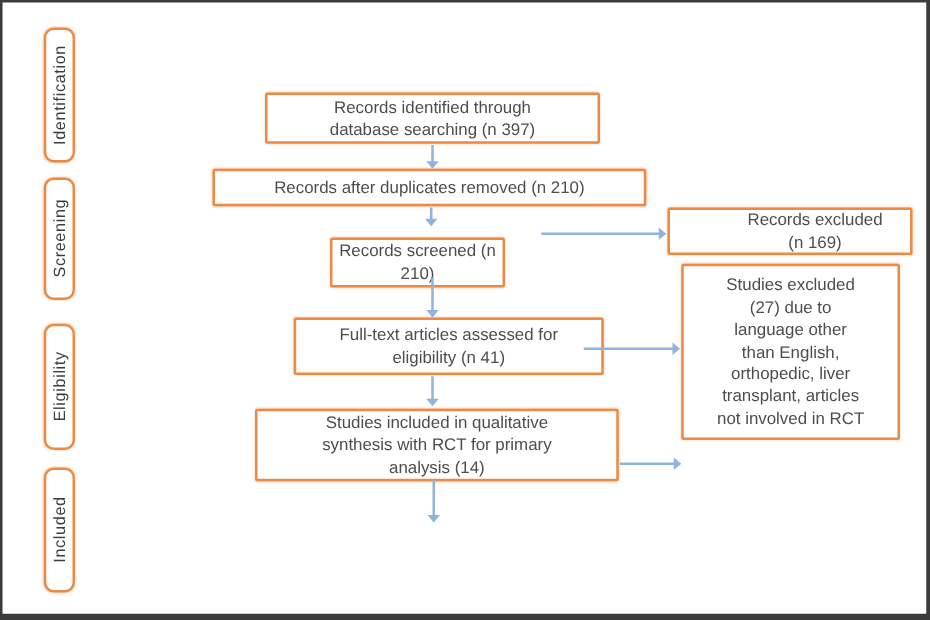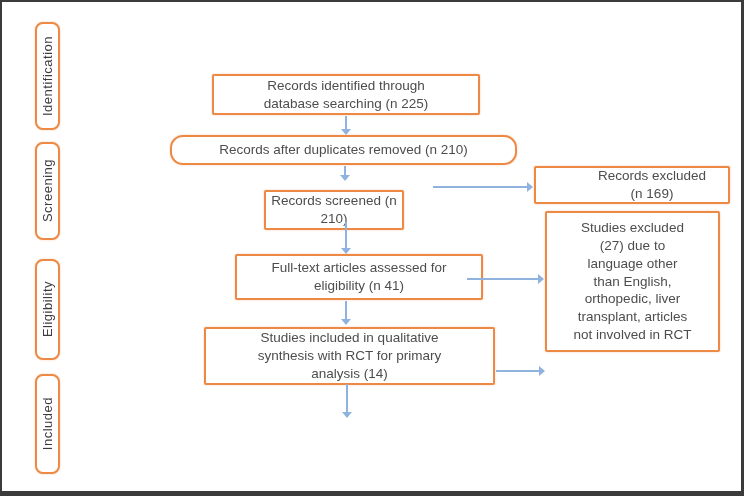--- a/index.html
+++ b/index.html
@@ -77,22 +77,22 @@
     <span>Screening</span>
   </div>
   <div class="stage" style="left:33px;top:257px;width:25px;height:101px;">
     <span>Eligibility</span>
   </div>
   <div class="stage" style="left:33px;top:372px;width:25px;height:100px;">
     <span>Included</span>
   </div>
 
   <div class="box" style="left:210px;top:72px;width:268px;height:41px;">Records identified through
-database searching (n 225)</div>
-  <div class="box" style="left:168px;top:133px;width:347px;height:30px;border-radius:13px;">Records after duplicates removed (n 210)</div>
+database searching (n 397)</div>
+  <div class="box" style="left:168px;top:133px;width:347px;height:30px;">Records after duplicates removed (n 210)</div>
   <div class="box" style="left:262px;top:188px;width:140px;height:40px;">Records screened (n
 210)</div>
   <div class="box" style="left:233px;top:252px;width:248px;height:46px;">Full-text articles assessed for
 eligibility (n 41)</div>
   <div class="box" style="left:202px;top:325px;width:291px;height:58px;text-align:center;">Studies included in qualitative
 synthesis with RCT for primary
 analysis (14)</div>
 
   <div class="box" style="left:532px;top:164px;width:196px;height:38px;padding-left:44px;">Records excluded
 (n 169)</div>

